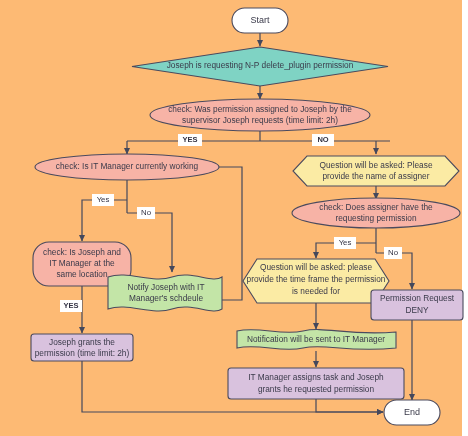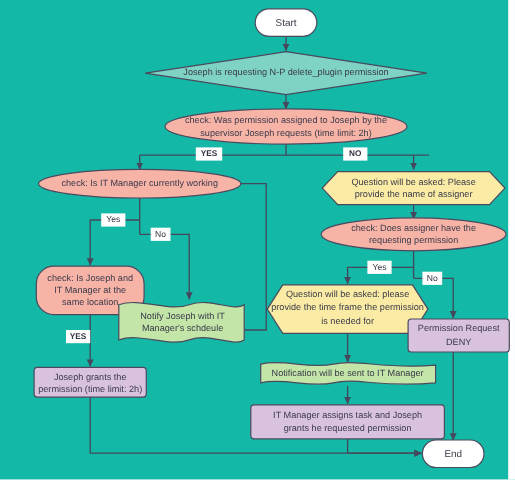--- a/index.html
+++ b/index.html
@@ -1,18 +1,18 @@
 <!DOCTYPE html>
 <html><head>
 <meta charset="utf-8">
 <style>
   html,body{margin:0;padding:0;background:#ffffff;}
   body{width:468px;height:436px;overflow:hidden;
        font-family:"Liberation Sans","DejaVu Sans",sans-serif;}
-  #canvas{position:relative;width:462px;height:436px;background:#14b8a6;}
+  #canvas{position:relative;width:462px;height:436px;background:#fdba74;}
   svg#flow{position:absolute;left:0;top:0;width:468px;height:436px;}
   .nodeText{font-family:"Liberation Sans","DejaVu Sans",sans-serif;
             fill:#3a3a4a;text-anchor:middle;dominant-baseline:middle;}
   .edgeLabel{font-family:"Liberation Sans","DejaVu Sans",sans-serif;
              fill:#333344;text-anchor:middle;dominant-baseline:middle;}
   .edge{fill:none;stroke:#44485c;stroke-width:1.2;}
   .shape{stroke:#4a4a5e;stroke-width:1.1;}
 </style>
 </head>
 <body>

